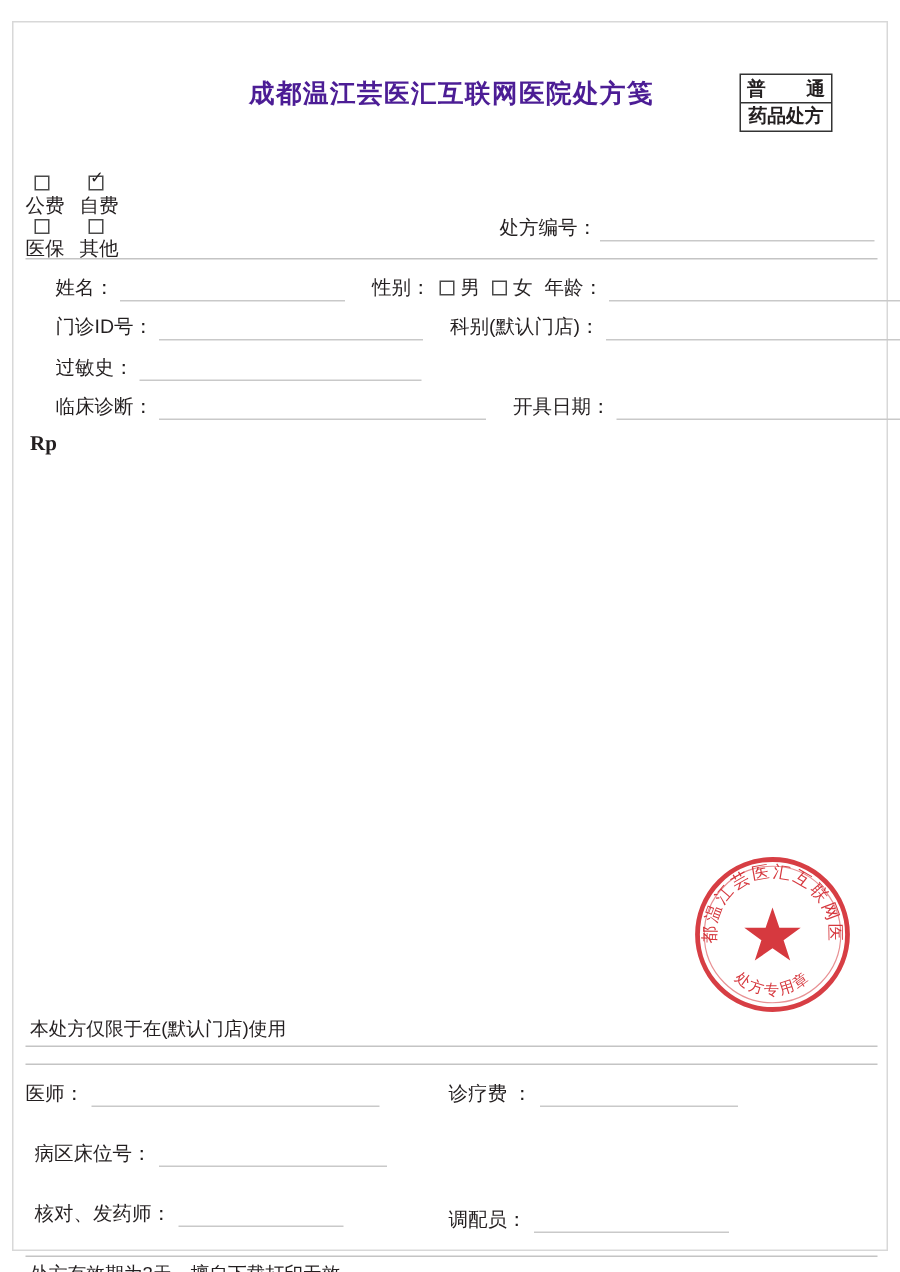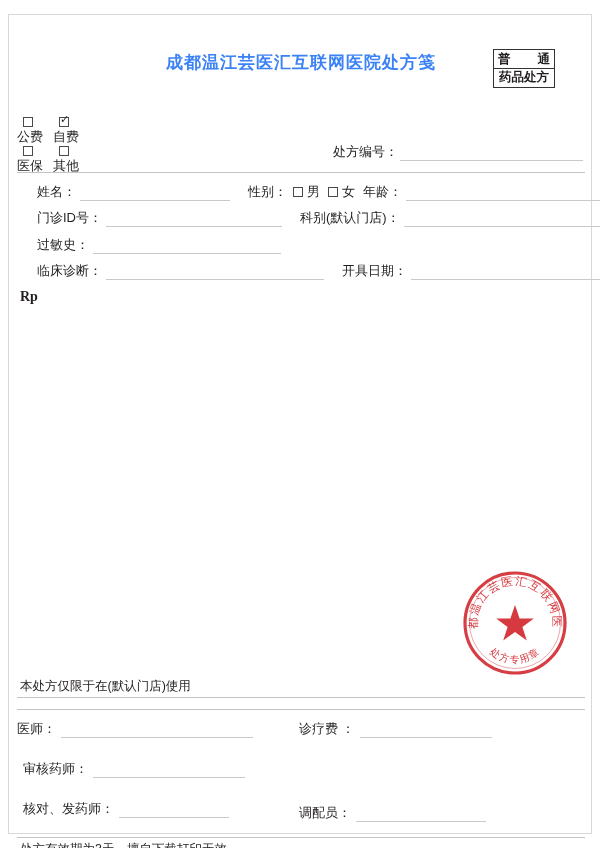--- a/index.html
+++ b/index.html
@@ -30,21 +30,21 @@
   }
   .title {
     position: absolute;
     left: 0;
     top: 36px;
     width: 584px;
     text-align: center;
     font-size: 17px;
     font-weight: bold;
     letter-spacing: 1px;
-    color: #3b82f6;
+    color: #4c1d95;
   }
   .stamp-box {
     position: absolute;
     right: 36px;
     top: 34px;
     width: 62px;
     border: 1px solid #333;
     box-sizing: border-box;
     font-size: 12.5px;
     font-weight: bold;
@@ -330,21 +330,21 @@
       <span class="lbl">医师：</span>
       <span class="blank" style="width:192px"></span>
     </div>
 
     <div class="sigrow s2">
       <span class="lbl">诊疗费   ：</span>
       <span class="blank" style="width:132px"></span>
     </div>
 
     <div class="sigrow s3">
-      <span class="lbl">审核药师：</span>
+      <span class="lbl">病区床位号：</span>
       <span class="blank" style="width:152px"></span>
     </div>
 
     <div class="sigrow s4">
       <span class="lbl">调配员：</span>
       <span class="blank" style="width:130px"></span>
     </div>
 
     <div class="sigrow s5">
       <span class="lbl">核对、发药师：</span>

